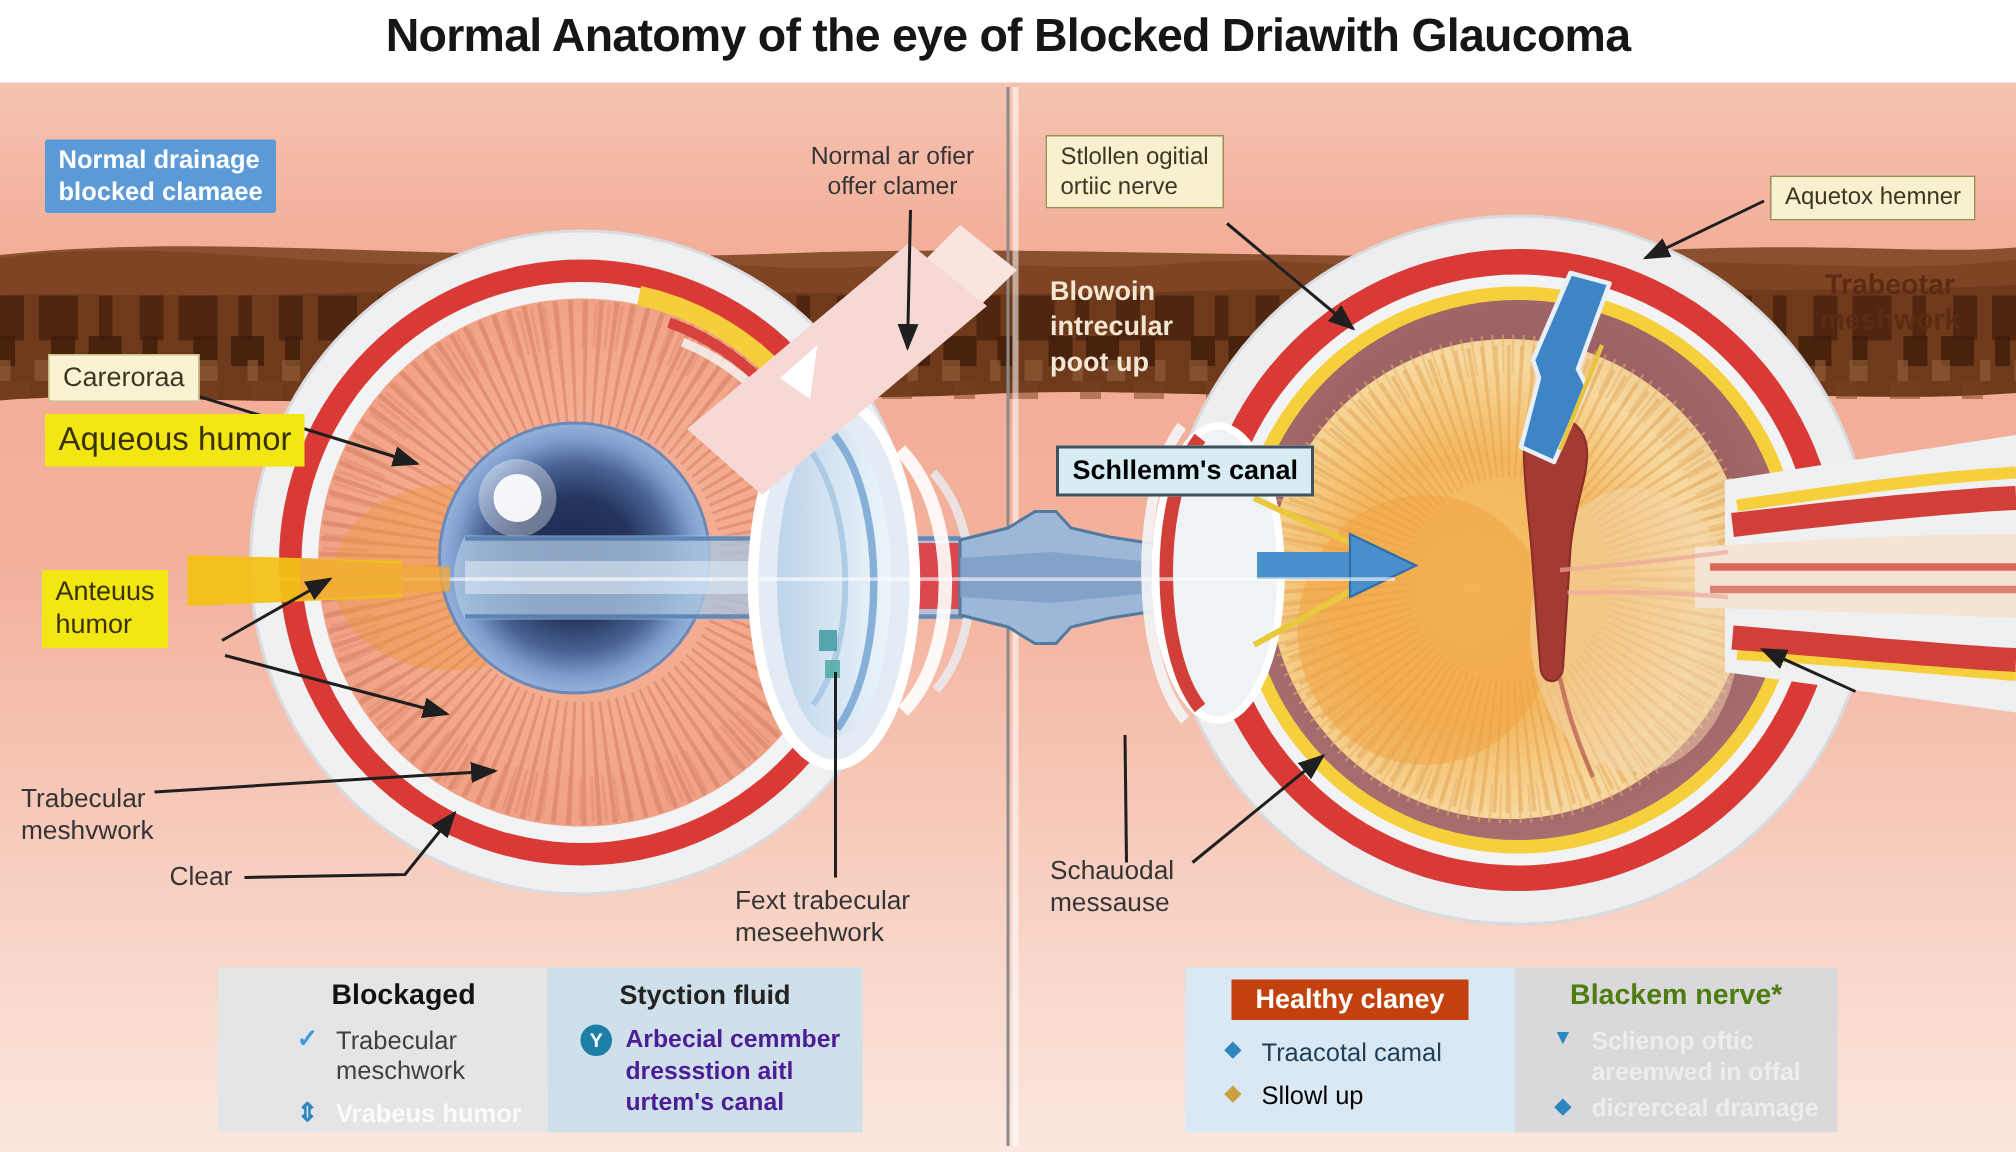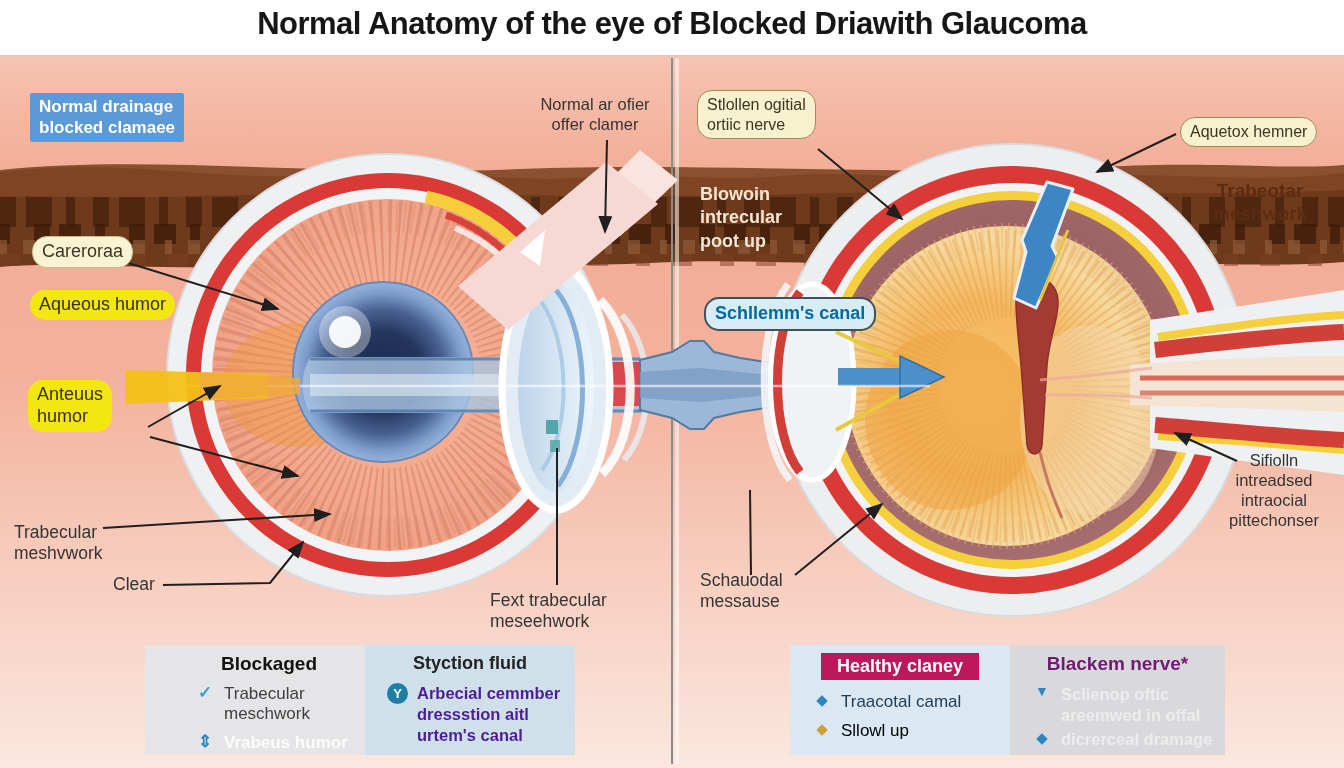--- a/index.html
+++ b/index.html
@@ -4,25 +4,25 @@
 <style>
   html,body{margin:0;padding:0;background:#ffffff;}
   #stage{position:relative;width:1344px;height:768px;overflow:hidden;background:#ffffff;
          font-family:"Liberation Sans",sans-serif;}
   .bg{position:absolute;left:0;top:55px;width:1344px;height:713px;
       background:linear-gradient(180deg,#f6c3b2 0%,#f2ab94 18%,#f3b19c 45%,#f7cdbe 72%,#fbe7de 100%);}
   svg.art{position:absolute;left:0;top:0;z-index:1;}
   .ttl{position:absolute;left:0;top:6px;width:1344px;text-align:center;z-index:3;
        font-size:31px;font-weight:700;color:#161616;letter-spacing:-0.5px;}
   .lbl{position:absolute;z-index:3;line-height:1.22;color:#2e2e2e;font-size:17px;}
-  .box{padding:4px 9px;border-radius:15px;}
+  .box{padding:4px 9px;}
   .blue-box{background:#5b9ad6;color:#ffffff;font-weight:700;font-size:17px;border-radius:2px;}
   .cream-box{background:#f7f1cf;border:1.5px solid #9b8d55;color:#3c3623;font-size:16px;}
   .yellow-box{background:#f2e713;color:#3a3000;font-size:17px;}
-  .lightblue-box{background:#d8ecf4;border:2px solid #3f525c;color:#0369a1;font-weight:700;font-size:18px;}
+  .lightblue-box{background:#d8ecf4;border:2px solid #3f525c;color:#000000;font-weight:700;font-size:18px;}
   .plain{color:#343434;font-size:17px;}
   .cream-text{color:#f3e6d2;font-weight:700;font-size:18px;line-height:1.3;}
   .brown-text{color:#5c2b12;font-weight:700;font-size:19px;line-height:1.2;}
   .center{text-align:center;}
   
   .legend{position:absolute;z-index:3;display:flex;height:110px;}
   .lcol{height:100%;box-sizing:border-box;padding:8px 0 0 0;}
   .lhead{text-align:center;font-weight:700;font-size:19px;margin-bottom:8px;}
   .lrow{display:flex;align-items:flex-start;gap:9px;padding-left:22px;margin-top:9px;font-size:17px;}
   .ic{width:20px;text-align:center;flex:0 0 20px;font-size:17px;line-height:1.1;}
@@ -223,21 +223,21 @@
   </div>
 
   <div class="lbl box cream-box" style="left:1180px;top:117px;white-space:nowrap;">
     <span>Aquetox hemner</span>
   </div>
 
   <div class="lbl box cream-box" style="left:32px;top:236px;background:#f9f3d3;border-color:#c9bd8a;font-size:18px;">
     <span>Careroraa</span>
   </div>
 
-  <div class="lbl box yellow-box" style="left:30px;top:276px;font-size:18px;margin-top:14px;">
+  <div class="lbl box yellow-box" style="left:30px;top:276px;font-size:22px;">
     <span>Aqueous humor</span>
   </div>
 
   <div class="lbl box yellow-box" style="left:28px;top:380px;font-size:18px;">
     <div>Anteuus</div>
     <div>humor</div>
   </div>
 
   <div class="lbl plain" style="left:14px;top:522px;font-size:17.5px;">
     <div>Trabecular</div>
@@ -255,26 +255,20 @@
 
   <div class="lbl box lightblue-box" style="left:704px;top:297px;white-space:nowrap;">
     <span>Schllemm's canal</span>
   </div>
 
   <div class="lbl plain" style="left:700px;top:570px;font-size:17.5px;">
     <div>Schauodal</div>
     <div>messause</div>
   </div>
 
-  <div class="lbl plain center" style="left:1210px;top:450px;width:128px;font-size:16.5px;">
-    <div>Sifiolln</div>
-    <div>intreadsed</div>
-    <div>intraocial</div>
-    <div>pittechonser</div>
-  </div>
 
   <div class="legend" style="left:145px;top:645px;width:430px;">
     <div class="lcol" style="width:220px;background:#e5e5e7;padding-left:28px;">
       <div class="lhead" style="color:#121212;">Blockaged</div>
       <div class="lrow">
         <span class="ic" style="color:#3f9bd8;font-weight:700;">✓</span>
         <span style="color:#3f3f41;">Trabecular meschwork</span>
       </div>
       <div class="lrow">
         <span class="ic" style="color:#2e86c1;font-weight:700;">⇕</span>
@@ -290,33 +284,33 @@
           <div>dressstion aitl</div>
           <div>urtem's canal</div>
         </span>
       </div>
     </div>
   </div>
 
   <div class="legend" style="left:790px;top:645px;width:435px;">
     <div class="lcol" style="width:220px;background:#d9e8f3;">
       <div style="text-align:center;">
-        <span style="display:inline-block;background:#be185d;color:#ffffff;font-weight:700;font-size:18px;padding:3px 16px;text-align:right;">Healthy claney</span>
+        <span style="display:inline-block;background:#c2410c;color:#ffffff;font-weight:700;font-size:18px;padding:3px 16px;text-align:right;">Healthy claney</span>
       </div>
       <div class="lrow" style="margin-top:12px;">
         <span class="ic diam" style="color:#2e86c1;">◆</span>
         <span style="color:#203f57;">Traacotal camal</span>
       </div>
       <div class="lrow">
         <span class="ic diam" style="color:#c9a23f;">◆</span>
         <span style="color:#000000;">Sllowl up</span>
       </div>
     </div>
     <div class="lcol" style="width:215px;background:#d9d9db;">
-      <div class="lhead" style="color:#701a75;">Blackem nerve*</div>
+      <div class="lhead" style="color:#4d7c0f;">Blackem nerve*</div>
       <div class="lrow">
         <span class="ic" style="color:#2e86c1;font-size:14px;">▼</span>
         <span style="color:#ededef;font-weight:700;font-size:16.5px;line-height:1.28;">
           <div>Sclienop oftic</div>
           <div>areemwed in offal</div>
         </span>
       </div>
       <div class="lrow" style="margin-top:4px;">
         <span class="ic diam" style="color:#2e86c1;">◆</span>
         <span style="color:#ededef;font-weight:700;font-size:16.5px;">dicrerceal dramage</span>

